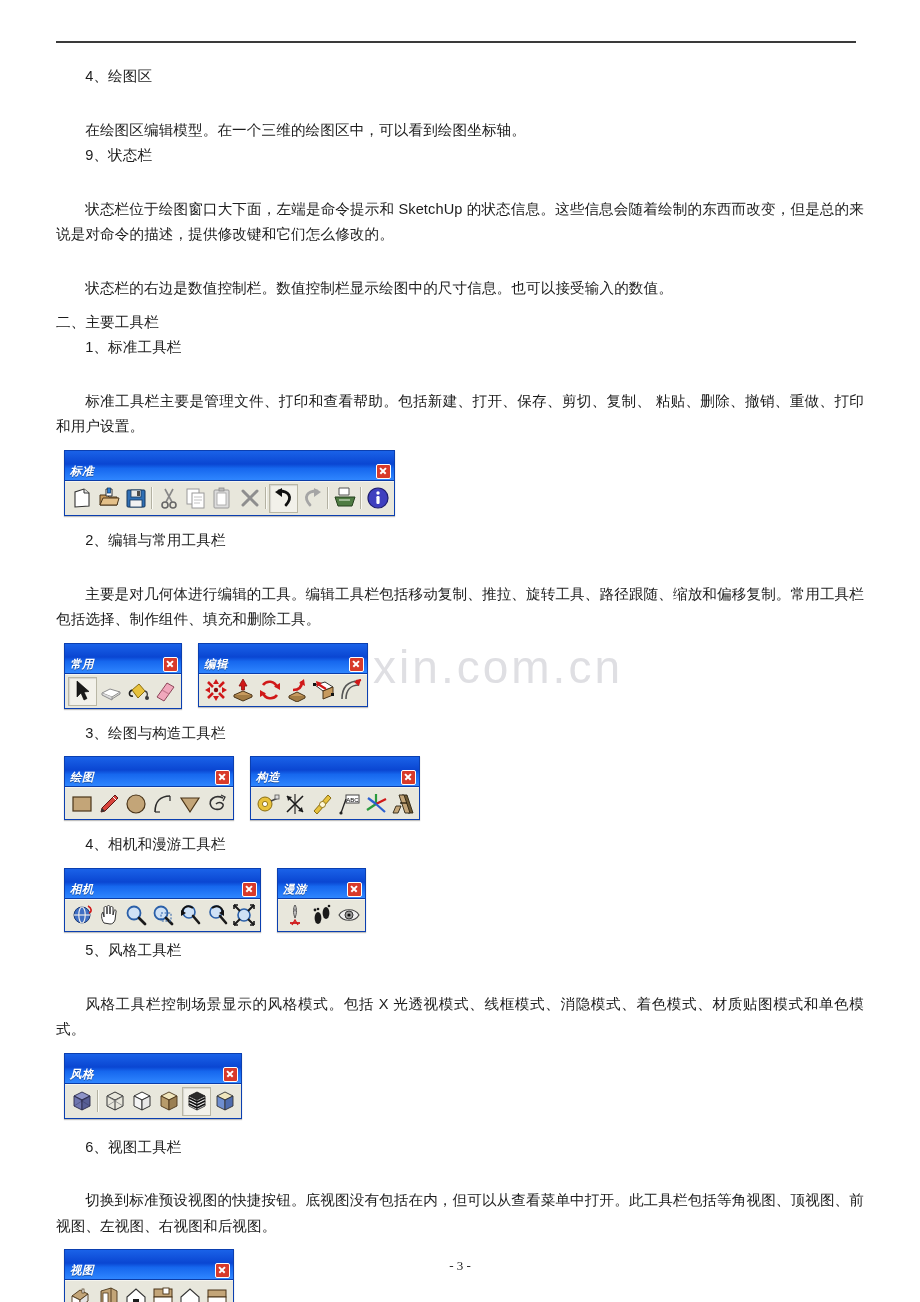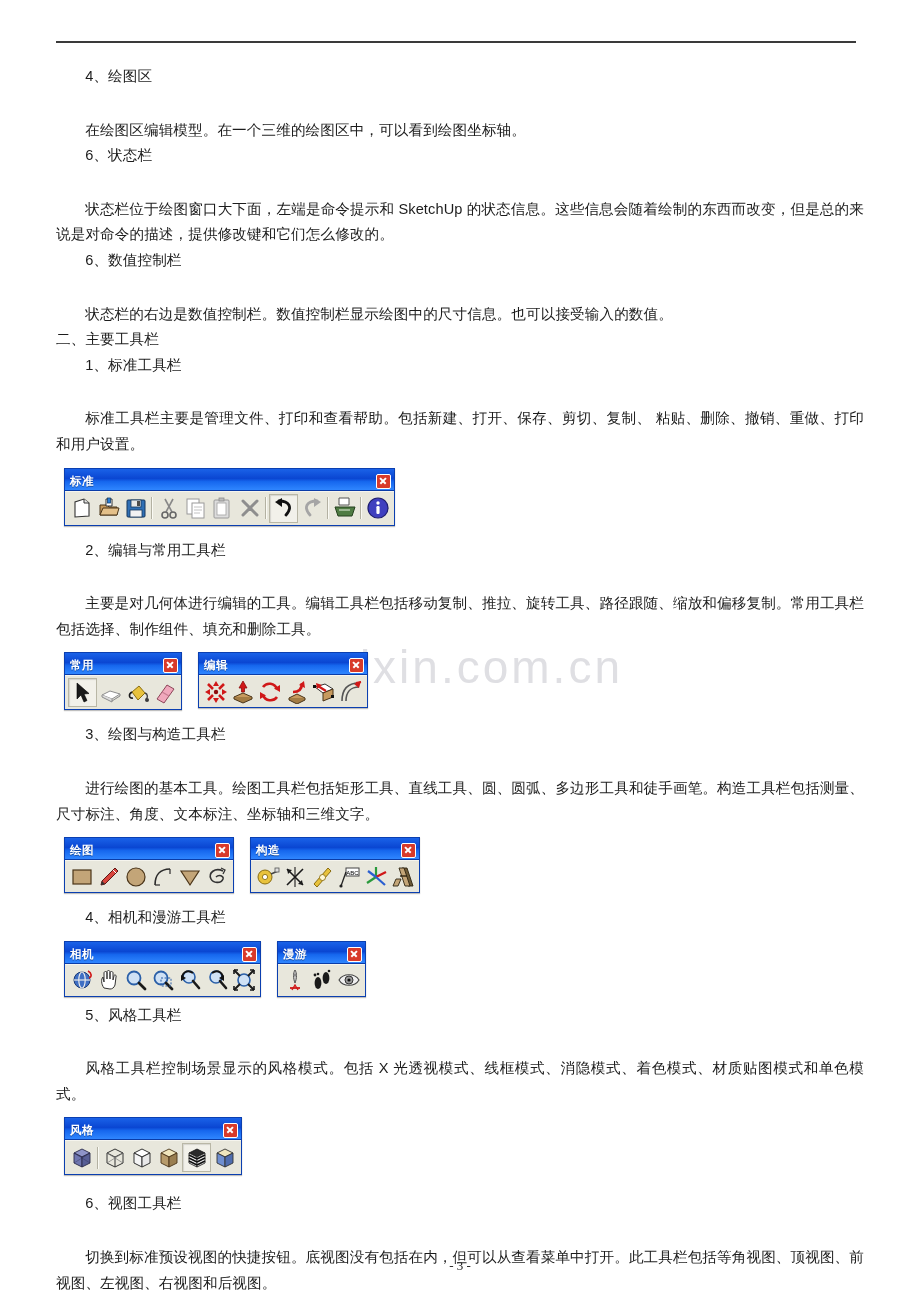--- a/index.html
+++ b/index.html
@@ -44,21 +44,21 @@
   p {
     margin: 0 0 0 0;
     font-size: 14.6px;
     line-height: 25.6px;
     letter-spacing: 0.1px;
     color: #1c1c1c;
     text-align: justify;
     text-justify: inter-ideograph;
   }
   p.indent  { text-indent: 2em; margin-top: 28px; }
-  p.heading { text-indent: 0; }
+  p.heading { text-indent: 0; margin-top: 8px; }
   p.sub     { text-indent: 2em; }
 
   .spacer-sm { height: 6px; }
   .spacer-md { height: 12px; }
   .spacer-lg { height: 16px; }
 
   
   .watermark {
     position: absolute;
     left: 212px;
@@ -87,22 +87,23 @@
     box-shadow: 0 1px 1px rgba(0,0,0,.25);
     display: inline-block;
     padding: 0;
   }
   .tb-title {
     height: 17px;
     background: linear-gradient(to bottom,#1a62e8 0%, #0a46d2 45%, #1667ee 60%, #2f86ff 100%);
     display: flex;
     align-items: center;
     justify-content: space-between;
-    padding: 4px 3px 0 5px;
+    padding: 12px 3px 0 5px;
     border-bottom: 1px solid #0a3ca8;
+    font-style: italic;
   }
   .tb-title-text {
     color: #ffffff;
     font-size: 11.5px;
     font-weight: bold;
     line-height: 17px;
     font-family: "Liberation Sans", sans-serif;
     text-shadow: 0 1px 0 rgba(0,0,0,.35);
     letter-spacing: .5px;
   }
@@ -176,23 +177,22 @@
 <div class="page">
 
   <div class="header-rule"></div>
 
   <div class="watermark">www.zixin.com.cn</div>
 
   <div class="content">
 
     <p class="sub">4、绘图区</p>
     <p class="indent">在绘图区编辑模型。在一个三维的绘图区中，可以看到绘图坐标轴。</p>
-    <p class="sub">6、状态栏</p>
+    <p class="sub">9、状态栏</p>
     <p class="indent">状态栏位于绘图窗口大下面，左端是命令提示和 SketchUp 的状态信息。这些信息会随着绘制的东西而改变，但是总的来说是对命令的描述，提供修改键和它们怎么修改的。</p>
-    <p class="sub">6、数值控制栏</p>
     <p class="indent">状态栏的右边是数值控制栏。数值控制栏显示绘图中的尺寸信息。也可以接受输入的数值。</p>
 
     <p class="heading">二、主要工具栏</p>
 
     <p class="sub">1、标准工具栏</p>
     <p class="indent">标准工具栏主要是管理文件、打印和查看帮助。包括新建、打开、保存、剪切、复制、 粘贴、删除、撤销、重做、打印和用户设置。</p>
 
     <div class="tb-row">
       <div class="toolbar">
         <div class="tb-title">
@@ -407,21 +407,20 @@
           </div>
 
         </div>
       </div>
 
     </div>
 
     <div class="spacer-md"></div>
 
     <p class="sub">3、绘图与构造工具栏</p>
-    <p class="indent">进行绘图的基本工具。绘图工具栏包括矩形工具、直线工具、圆、圆弧、多边形工具和徒手画笔。构造工具栏包括测量、尺寸标注、角度、文本标注、坐标轴和三维文字。</p>
 
     <div class="tb-row">
 
       <div class="toolbar">
         <div class="tb-title">
           <span class="tb-title-text">绘图</span>
           <span class="tb-close"></span>
         </div>
         <div class="tb-body">
 

